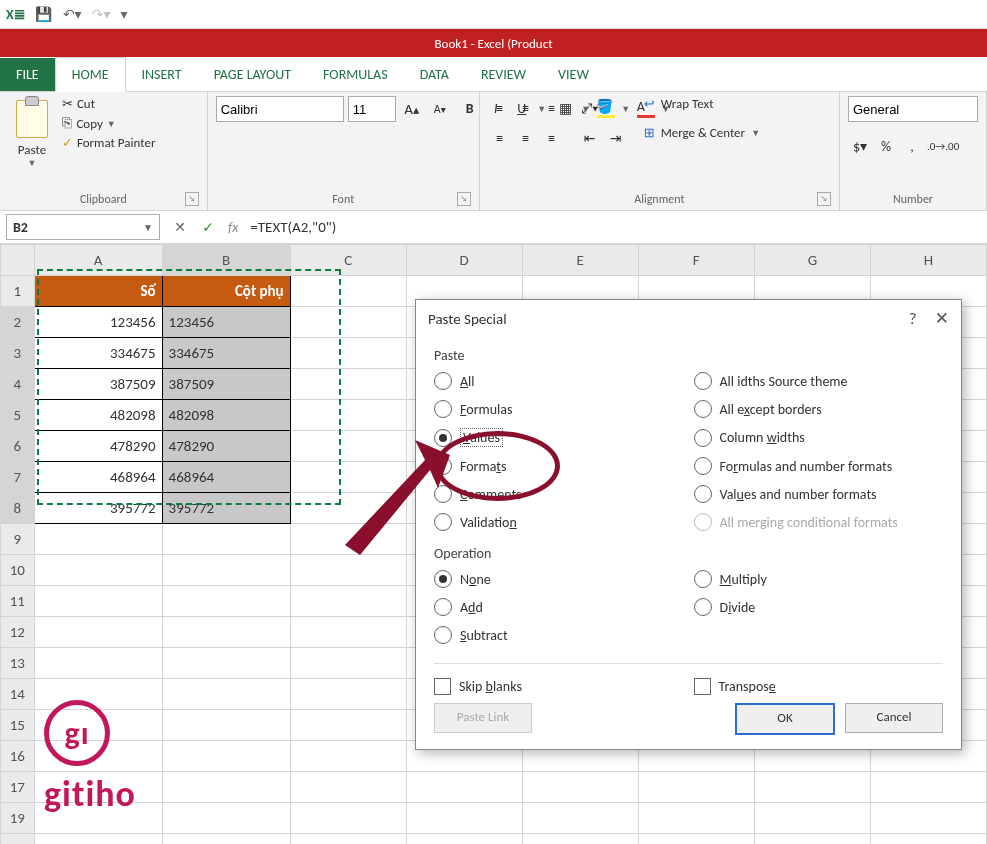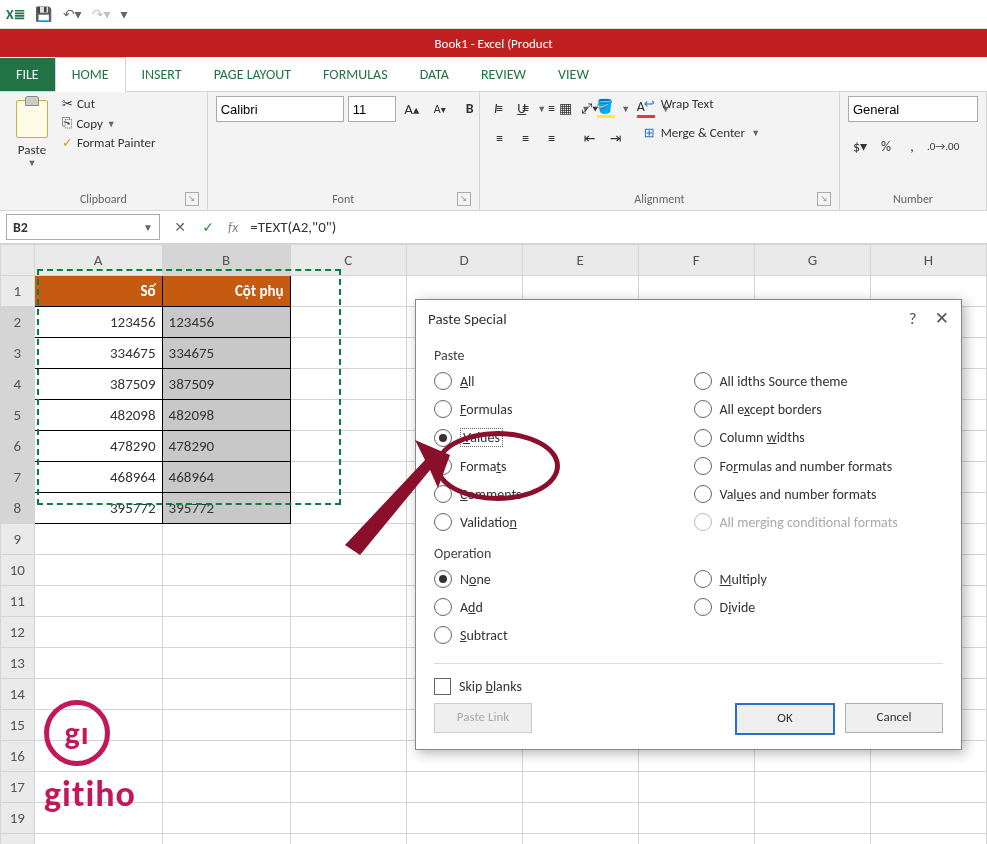--- a/index.html
+++ b/index.html
@@ -523,20 +523,24 @@
             <span class="radio"></span>
             <span><span class="ul">S</span>ubtract</span>
           </label>
       </div>
     </fieldset>
     <div class="opt-grid" style="margin-top:19px;border-top:1px solid #ddd;padding-top:14px">
       <label class="opt">
           <span class="chk"></span>
           <span>Skip <span class="ul">b</span>lanks</span>
         </label>
+      <label class="opt">
+          <span class="chk"></span>
+          <span>Transpos<span class="ul">e</span></span>
+        </label>
     </div>
     <div class="dlg-buttons">
       <div class="dlg-btn disabled">Paste Link</div>
       <div class="rbuttons">
         <div class="dlg-btn primary">OK</div>
         <div class="dlg-btn">Cancel</div>
       </div>
     </div>
   </div>
 </div>

